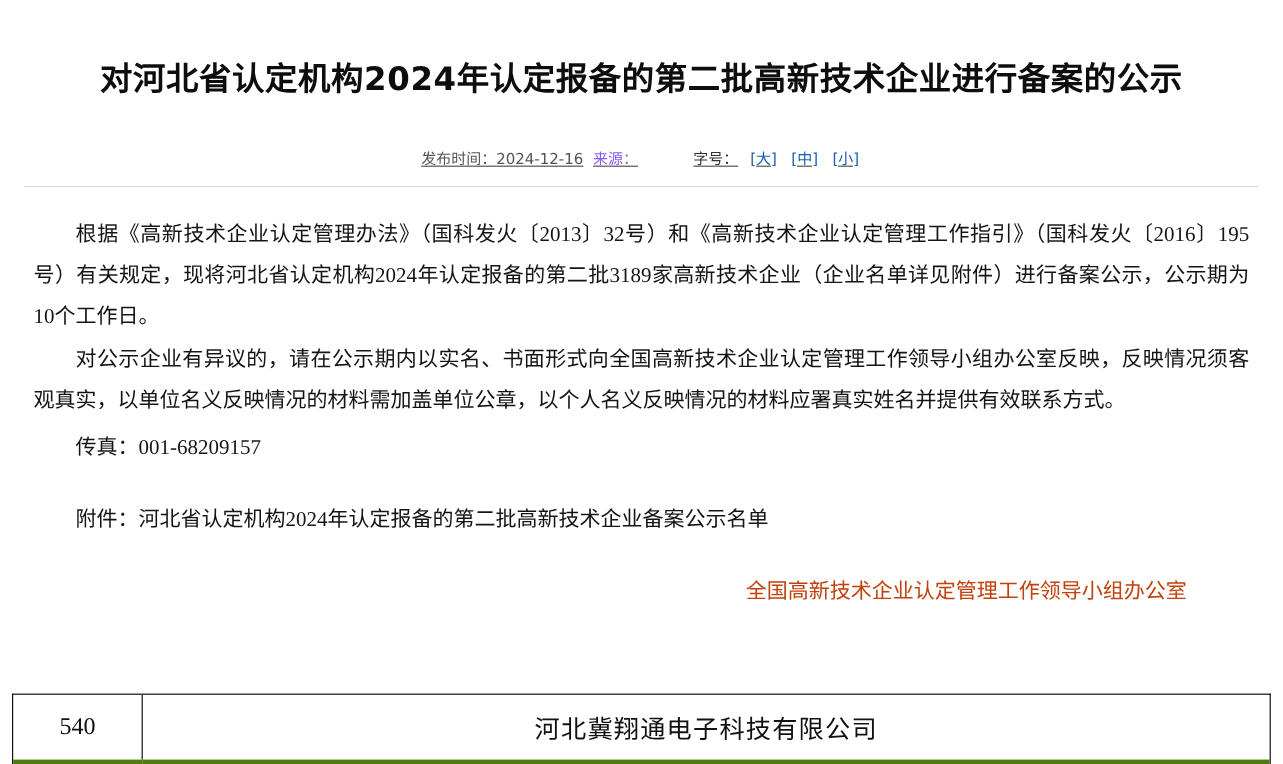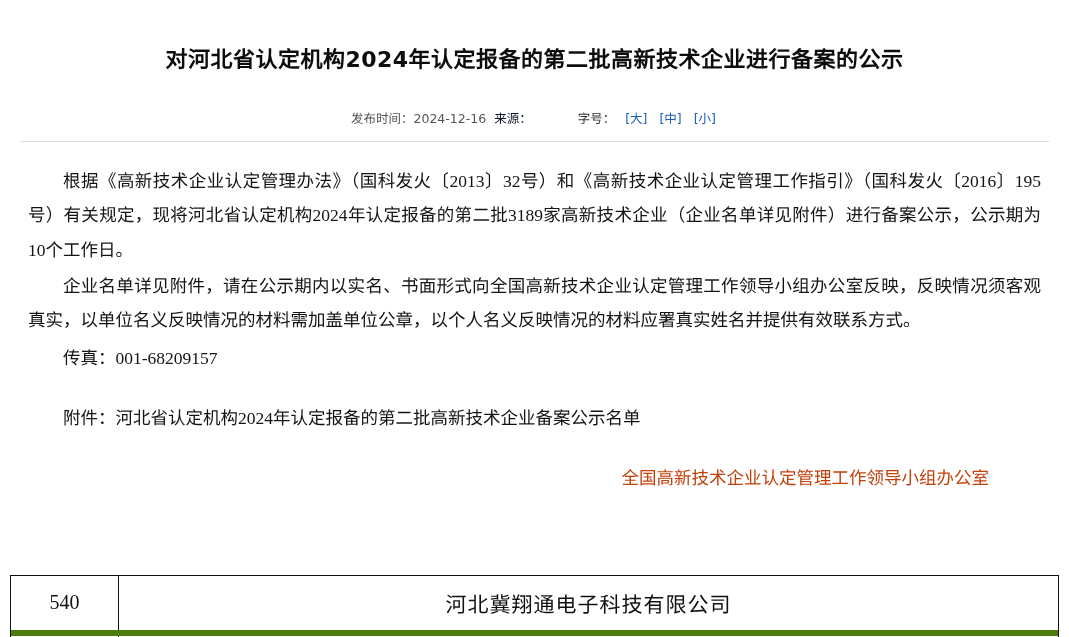--- a/index.html
+++ b/index.html
@@ -18,41 +18,42 @@
     position: relative;
     width: 1069px;
     height: 637px;
     box-sizing: border-box;
     background: #fff;
   }
   .doc-title {
     text-align: center;
     font-family: "DejaVu Sans", "Liberation Sans", sans-serif;
     font-weight: bold;
-    font-size: 22px;
+    font-size: 27px;
     letter-spacing: 0.5px;
     color: #0d0d0d;
     padding: 30px 40px 0 40px;
     line-height: 1.4;
   }
   .meta-bar {
     display: flex;
     justify-content: center;
     align-items: center;
     gap: 8px;
     font-family: "DejaVu Sans", "Liberation Sans", sans-serif;
     font-size: 12.5px;
     color: #555;
     padding: 18px 0 14px 0;
+    text-decoration: underline;
   }
   .meta-bar .publish {
     color: #555;
   }
   .meta-bar .source {
-    color: #0f172a;
+    color: #8b5cf6;
   }
   .meta-bar .fontsize-label {
     margin-left: 38px;
     color: #333;
   }
   .meta-bar .fs-link {
     color: #1a5fb4;
     text-decoration: none;
     margin: 0 2px;
     cursor: pointer;
@@ -140,21 +141,21 @@
     <span class="fontsize-label">字号：</span>
     <a class="fs-link">[大]</a>
     <a class="fs-link">[中]</a>
     <a class="fs-link">[小]</a>
   </div>
 
   <div class="divider"></div>
 
   <div class="content">
     <p>根据《高新技术企业认定管理办法》（国科发火〔2013〕32号）和《高新技术企业认定管理工作指引》（国科发火〔2016〕195号）有关规定，现将河北省认定机构2024年认定报备的第二批3189家高新技术企业（企业名单详见附件）进行备案公示，公示期为10个工作日。</p>
-    <p>企业名单详见附件，请在公示期内以实名、书面形式向全国高新技术企业认定管理工作领导小组办公室反映，反映情况须客观真实，以单位名义反映情况的材料需加盖单位公章，以个人名义反映情况的材料应署真实姓名并提供有效联系方式。</p>
+    <p>对公示企业有异议的，请在公示期内以实名、书面形式向全国高新技术企业认定管理工作领导小组办公室反映，反映情况须客观真实，以单位名义反映情况的材料需加盖单位公章，以个人名义反映情况的材料应署真实姓名并提供有效联系方式。</p>
     <p class="fax">传真：001-68209157</p>
     <p class="attachment">附件：河北省认定机构2024年认定报备的第二批高新技术企业备案公示名单</p>
 
     <div class="signature">
       <div>全国高新技术企业认定管理工作领导小组办公室</div>
     </div>
   </div>
 
   <div class="table-wrap">
     <table class="list-table">

